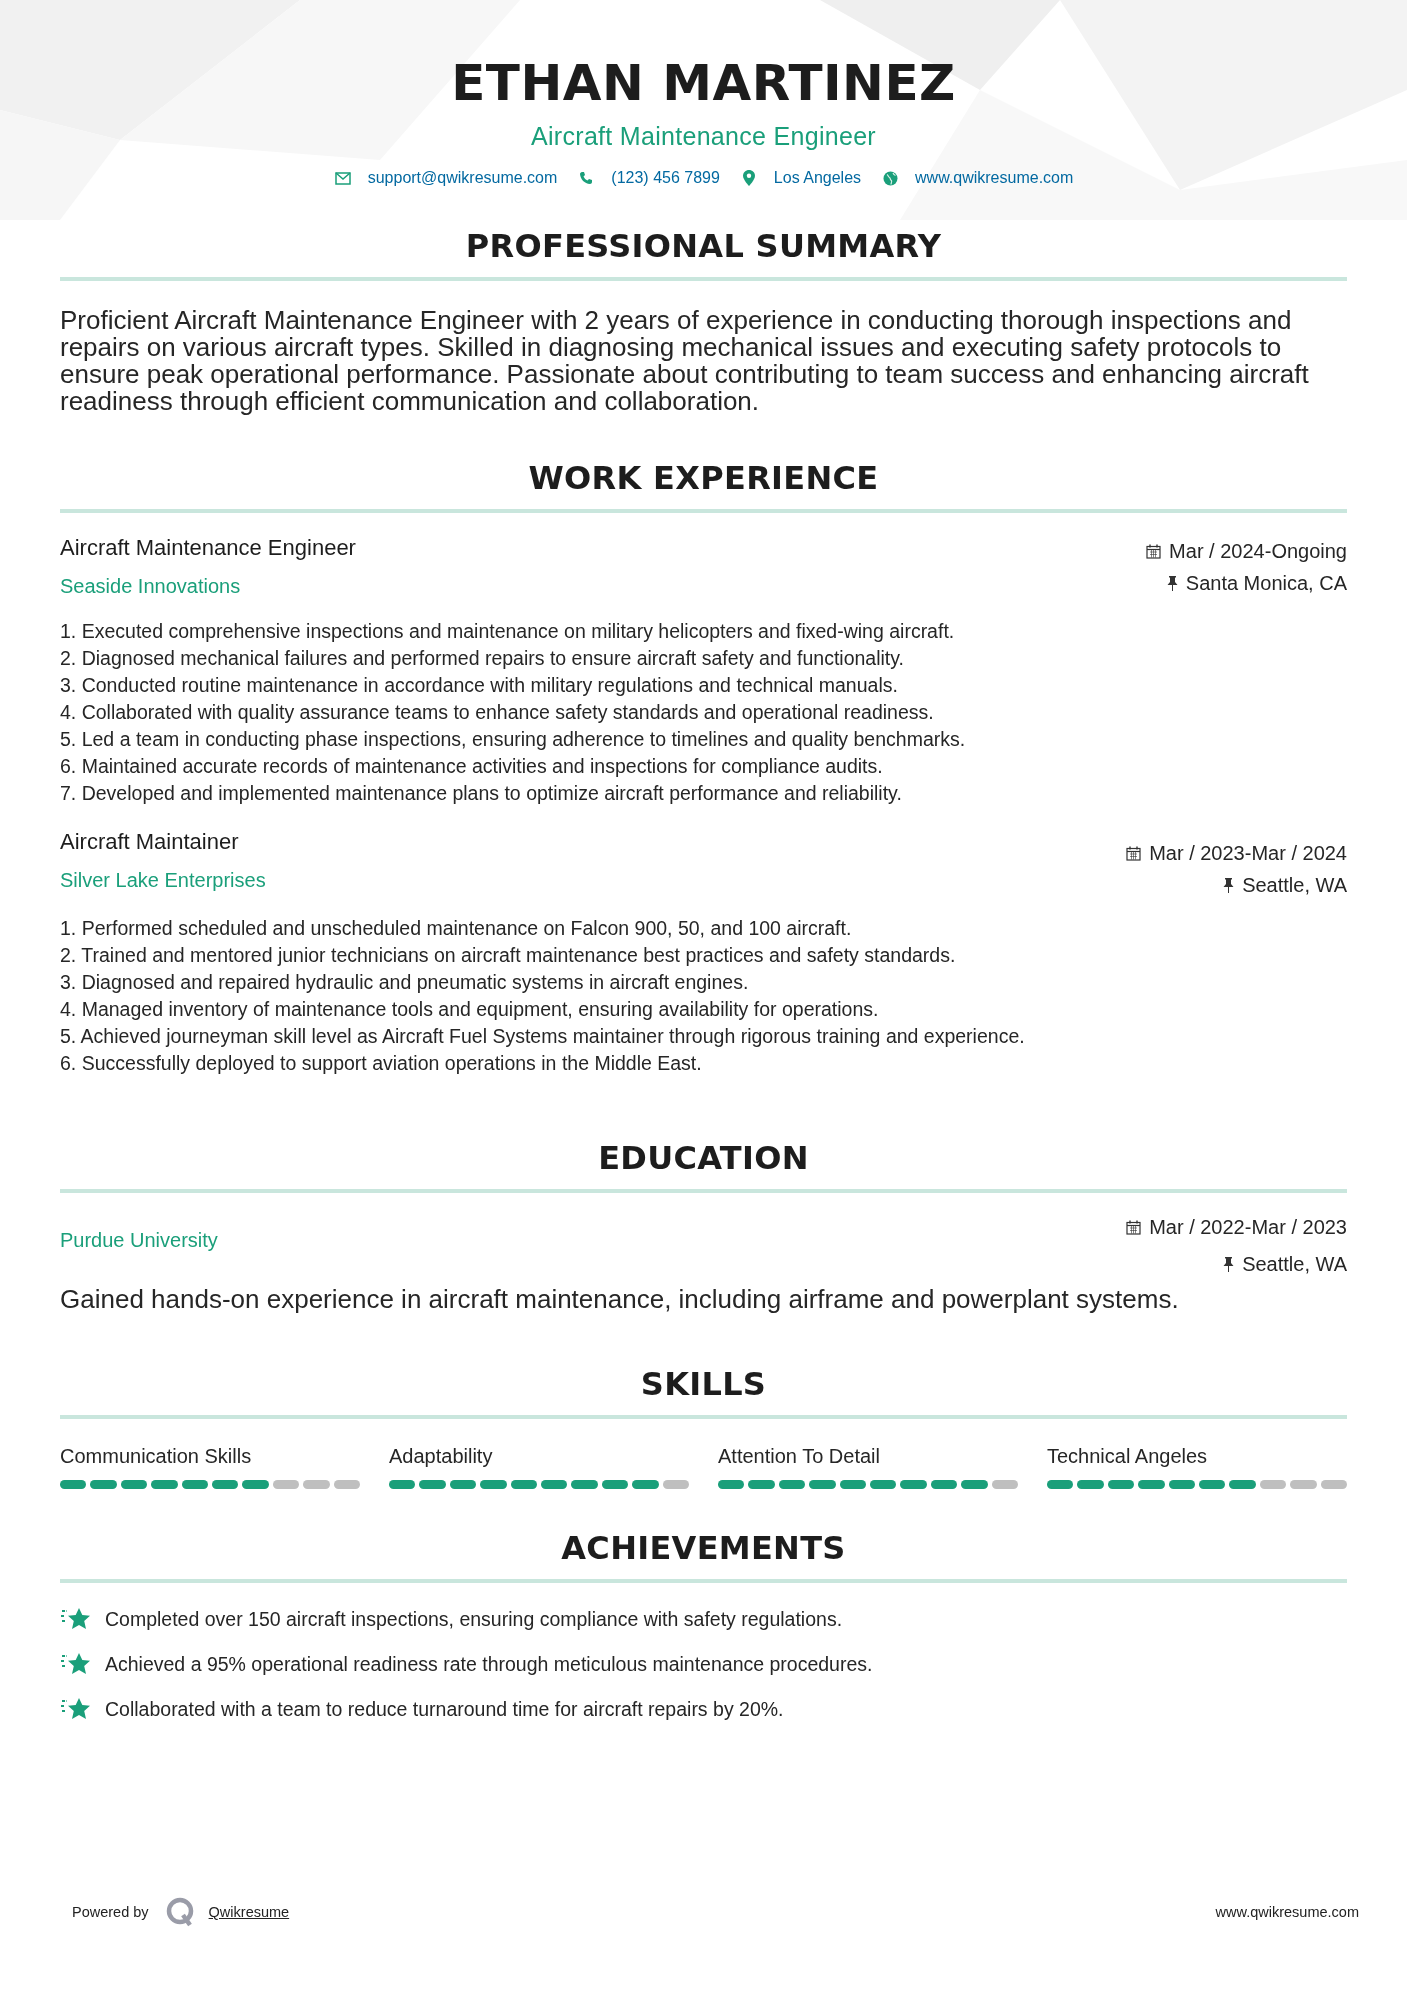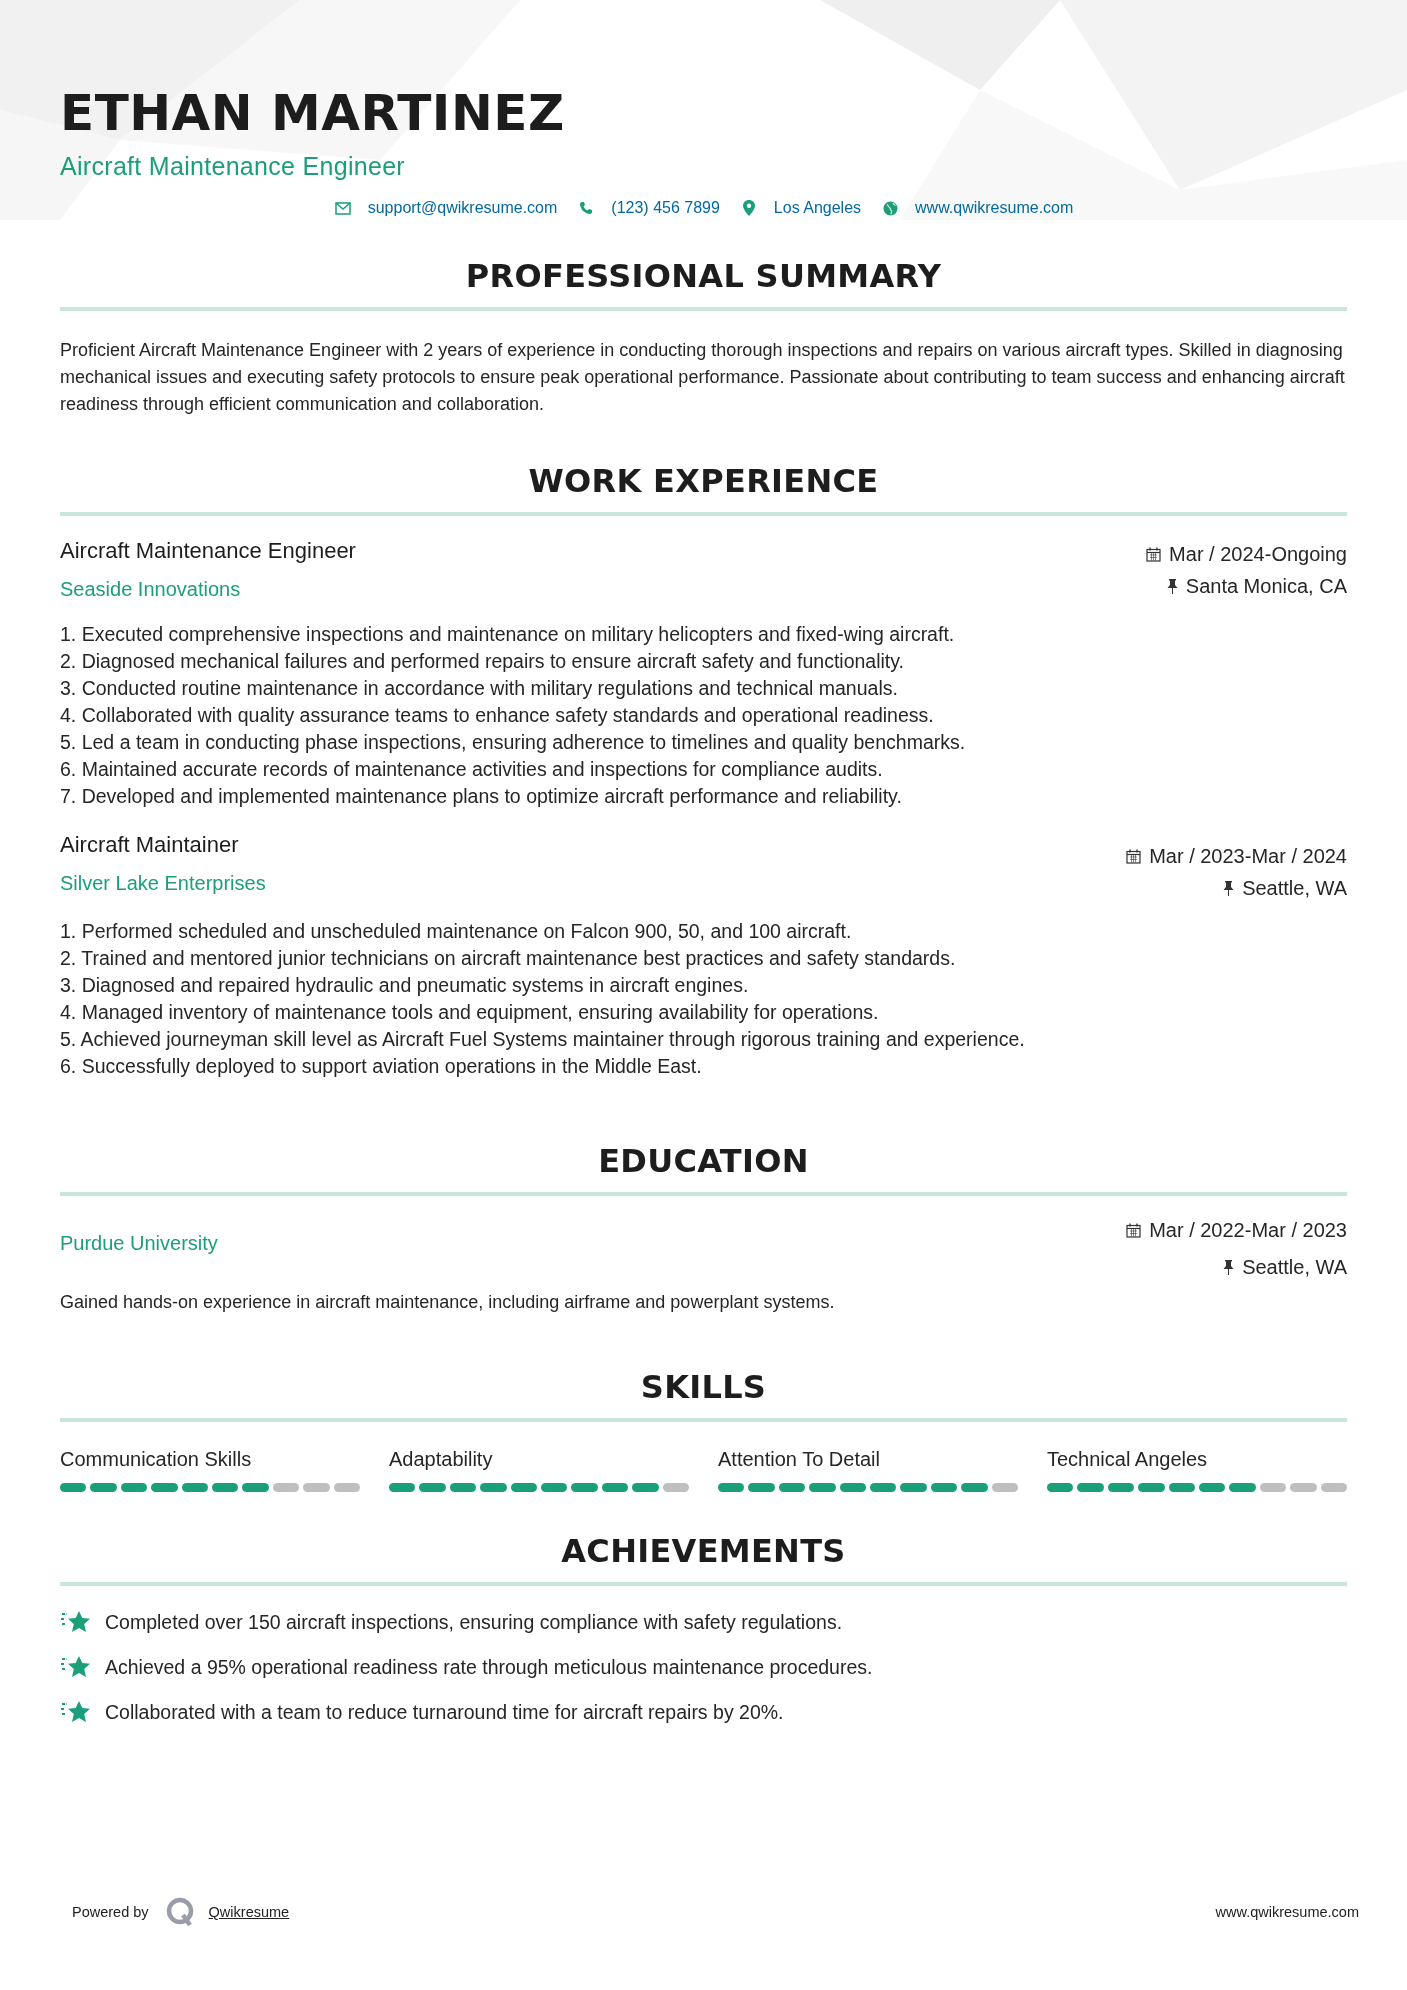--- a/index.html
+++ b/index.html
@@ -4,31 +4,31 @@
 <style>
   * { box-sizing: border-box; margin: 0; padding: 0; }
   html, body { width: 1407px; height: 1990px; background: #ffffff; }
   body { font-family: "Liberation Sans", sans-serif; color: #222; position: relative; overflow: hidden; }
 
   .bg-shapes { position: absolute; left: 0; top: 0; width: 1407px; height: 220px; overflow: hidden; z-index: 0; }
   .bg-shapes svg { width: 100%; height: 100%; }
 
   .page { position: relative; z-index: 1; padding: 0 60px; }
 
-  .header { padding-top: 88px; }
+  .header { text-align: center; padding-top: 58px; }
   .name { font-family: "DejaVu Sans", sans-serif; font-weight: bold; font-size: 50px; letter-spacing: 0.5px; color: #1d1d1d; line-height: 1; }
   .title { margin-top: 14px; font-size: 25px; color: #1a9f7a; letter-spacing: 0.3px; }
   .contacts { margin-top: 18px; display: flex; justify-content: center; align-items: center; gap: 0; font-size: 16px; color: #0369a1; }
   .contact { display: flex; align-items: center; margin: 0 10px; }
   .contact .ic { width: 18px; height: 18px; margin-right: 16px; display: inline-flex; align-items: center; justify-content: center; }
 
   .section-title { text-align: center; font-family: "DejaVu Sans", sans-serif; font-weight: bold; font-size: 32px; color: #1d1d1d; letter-spacing: 0.3px; }
   .section-rule { height: 4px; background: #c9e6dd; margin-top: 12px; }
 
-  .summary { margin-top: 26px; font-size: 18px; line-height: 27px; color: #262626; }
+  .summary { margin-top: 26px; font-size: 26px; line-height: 27px; color: #262626; }
 
   .job { position: relative; }
   .job-head { display: flex; justify-content: space-between; align-items: flex-start; }
   .job-title { font-size: 22px; color: #1d1d1d; }
   .job-company { font-size: 20px; color: #1a9f7a; margin-top: 14px; }
   .meta { text-align: right; font-size: 20px; color: #262626; }
   .meta-row { display: flex; justify-content: flex-end; align-items: center; height: 20px; }
   .meta-row + .meta-row { margin-top: 12px; }
   .meta-row .ic { margin-right: 8px; display: inline-flex; }
   .bullets { margin-top: 20px; font-size: 19.5px; line-height: 27px; color: #262626; list-style: none; }

